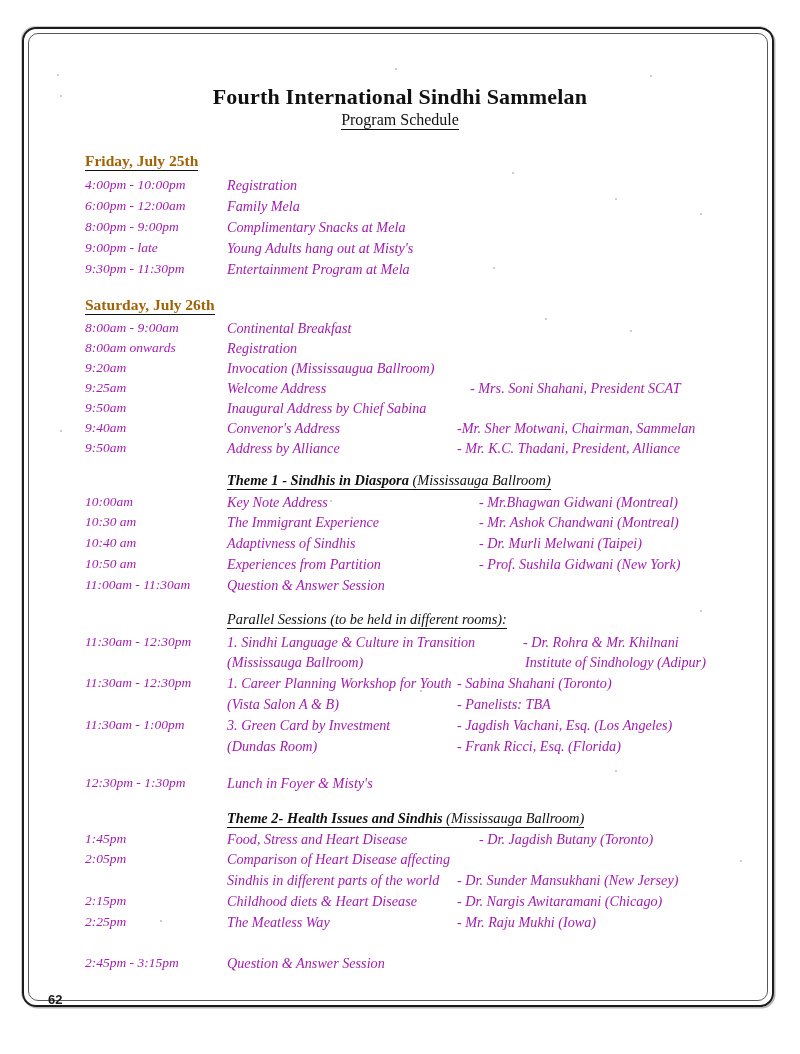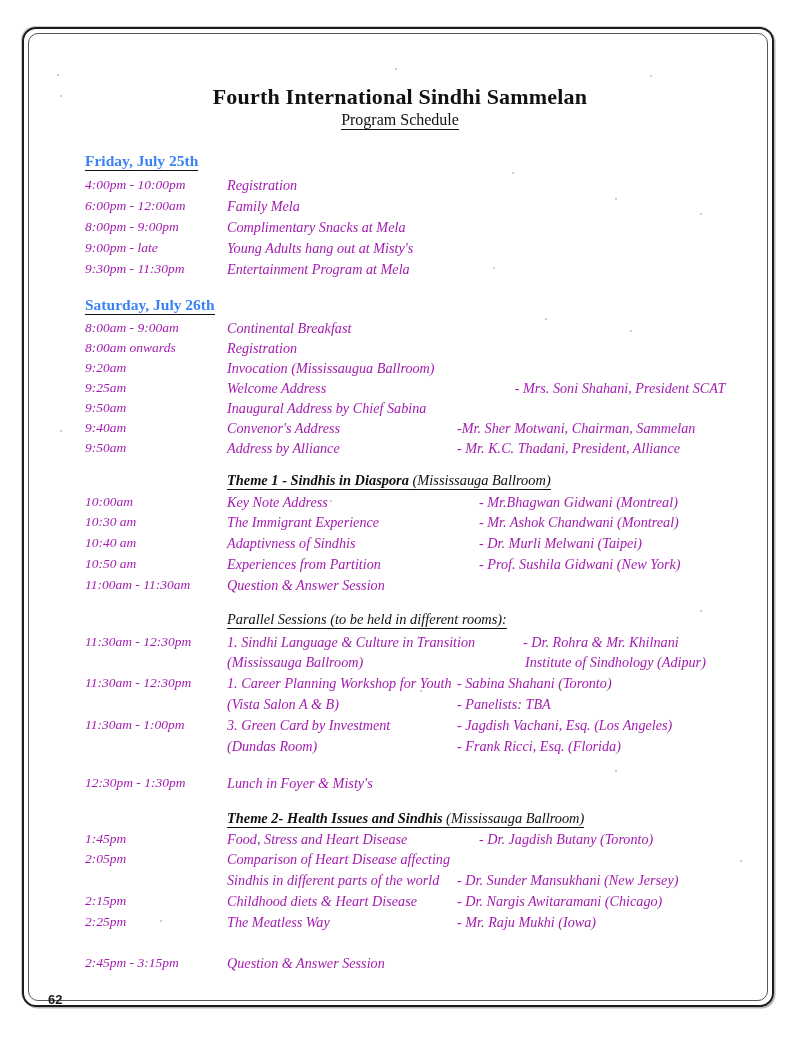--- a/index.html
+++ b/index.html
@@ -89,21 +89,21 @@
     padding-bottom: 1px;
   }
 
   
   .day-heading {
     position: absolute;
     left: 85px;
     font-family: "Liberation Serif", serif;
     font-weight: bold;
     font-size: 15.5px;
-    color: #3b82f6;
+    color: #a16207;
     white-space: nowrap;
   }
   .day-heading span {
     border-bottom: 1.6px solid #101010;
     padding-bottom: 1px;
   }
 
   
   .row {
     position: absolute;
@@ -135,21 +135,21 @@
   .row .speaker {
     position: absolute;
     left: 382px;
     top: 0;
     width: 300px;
     font-size: 14.2px;
     white-space: nowrap;
     font-style: italic;
   }
   .row .desc.wide { width: 330px; }
-  .row .speaker.shift-a { left: 385px; text-align: center; }
+  .row .speaker.shift-a { left: 385px; }
   .row .speaker.shift-b { left: 372px; }
   .row .speaker.shift-c { left: 394px; }
   .row .speaker.indent  { left: 440px; }
 
   
   .section-head {
     position: absolute;
     left: 227px;
     font-family: "Liberation Serif", serif;
     font-size: 14.4px;

